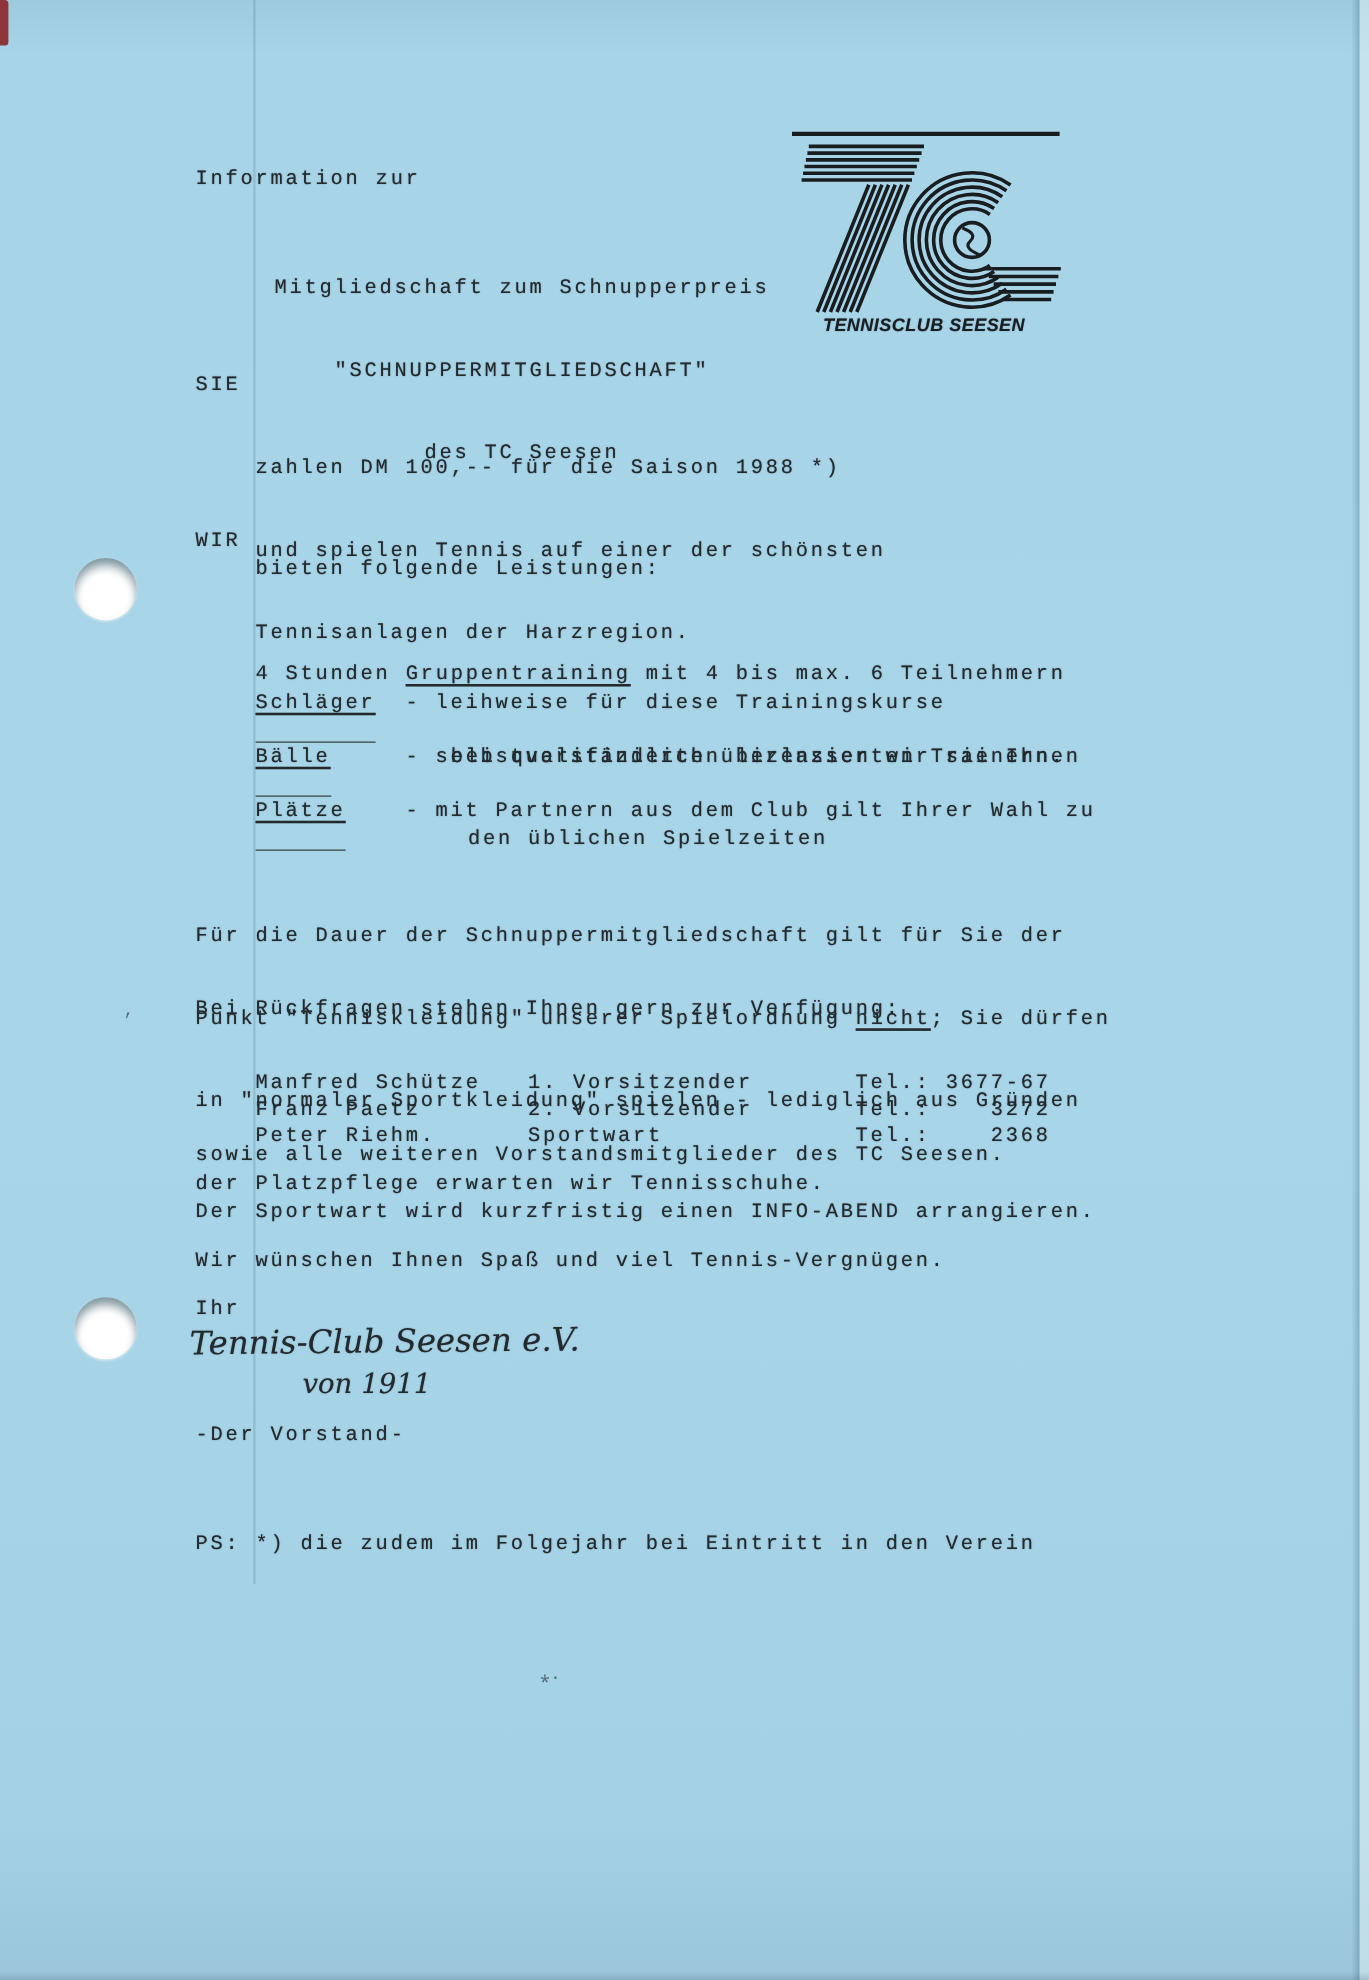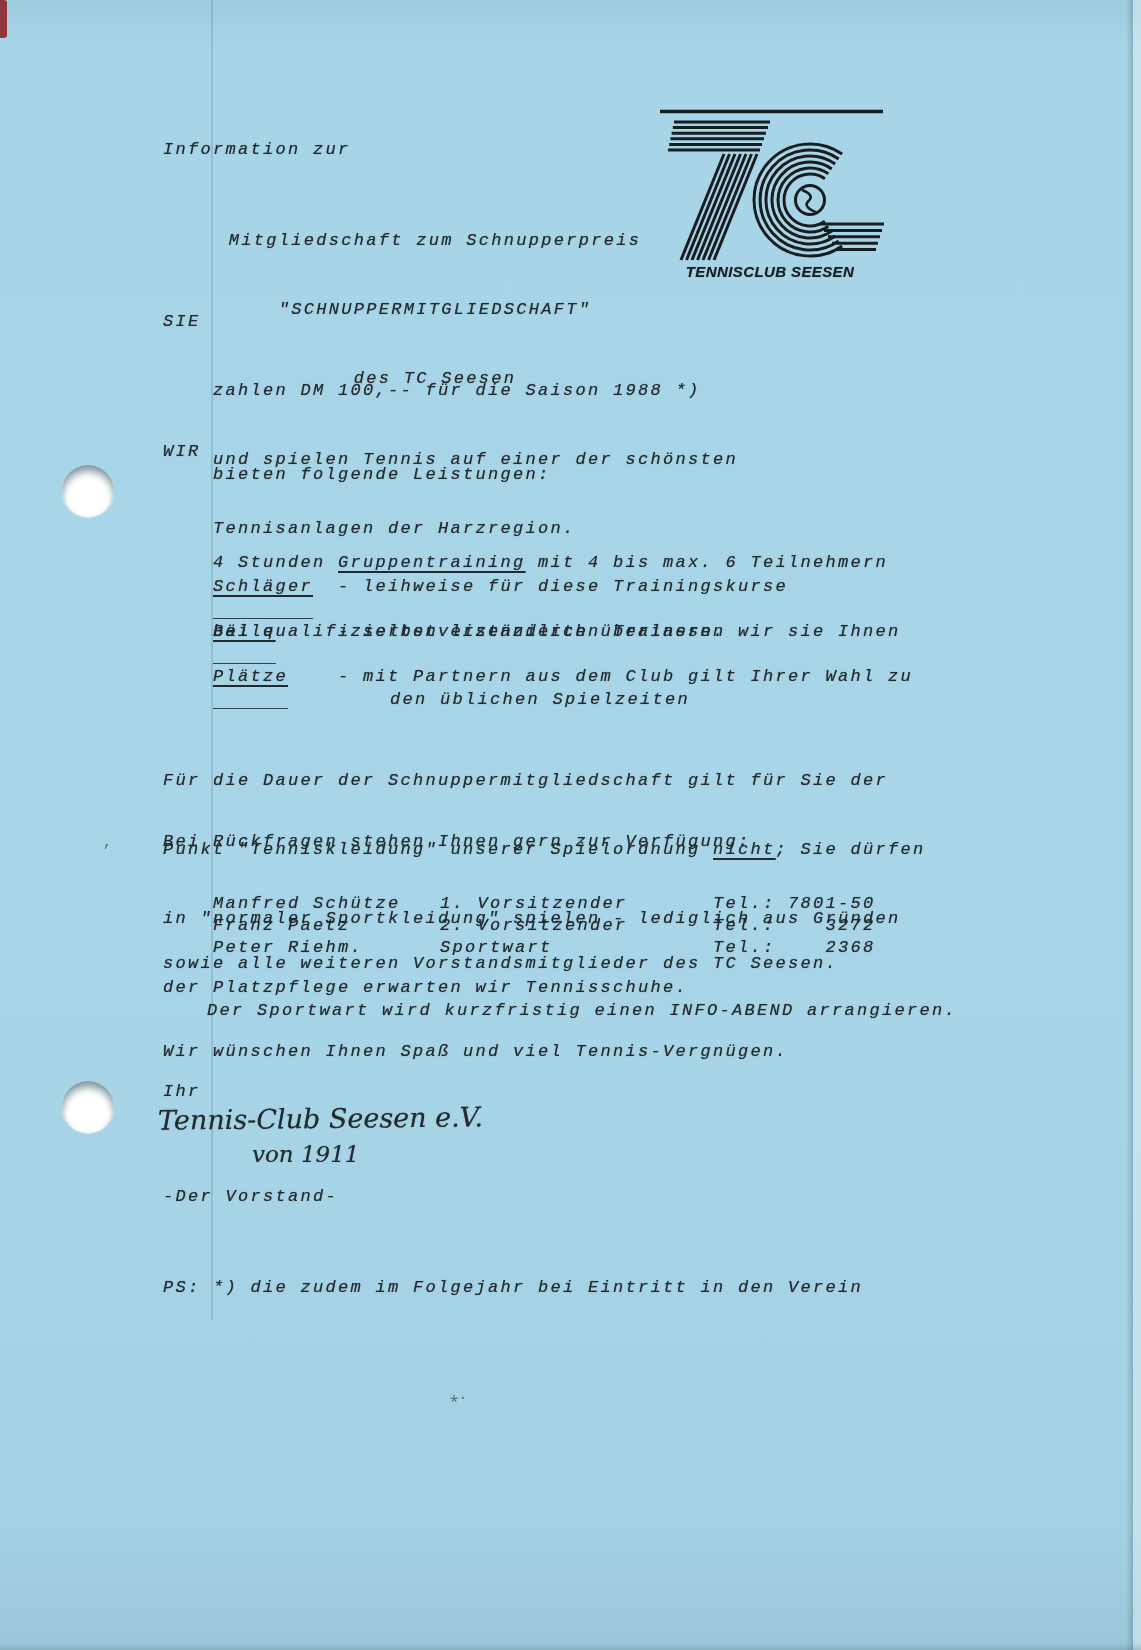--- a/index.html
+++ b/index.html
@@ -4,21 +4,21 @@
 <style>
   html,body { margin:0; padding:0; background:#e7eef1; }
   .page {
     position:relative; width:1141px; height:1650px; overflow:hidden;
     background:linear-gradient(180deg,#9ecadd 0px,#a8d4e7 45px,#a9d5e8 55%,#a5d1e4 92%,#9bc6da 100%);
     font-family:"Liberation Mono","DejaVu Sans Mono",monospace;
     color:#222a2e;
   }
   .tw {
     position:absolute; font-size:17px; letter-spacing:2.3px; line-height:23px;
-    white-space:pre; text-shadow:0 0 1px rgba(25,35,40,.55);font-style:italic;
+    white-space:pre; text-shadow:0 0 1px rgba(25,35,40,.55);
   }
   .u-single { text-decoration:underline; text-underline-offset:4px; text-decoration-thickness:1.5px; }
   .u-double {
     display:inline-block; text-decoration:underline; text-underline-offset:4px;
     text-decoration-thickness:1.5px; border-bottom:1.5px solid rgba(32,40,44,.85); padding-bottom:20px;
   }
   .script {
     position:absolute; font-family:"DejaVu Serif","Liberation Serif",serif;
     font-style:italic; white-space:pre; text-shadow:0 0 1px rgba(25,35,40,.5);
   }
@@ -107,21 +107,21 @@
 
   <div class="tw" style="left:163px; top:310px;">SIE</div>
   <div class="tw" style="left:213px; top:333px;">
     <div>zahlen DM 100,-- für die Saison 1988 *)</div>
     <div>und spielen Tennis auf einer der schönsten</div>
     <div>Tennisanlagen der Harzregion.</div>
   </div>
 
   <div class="tw" style="left:163px; top:440px;">WIR</div>
   <div class="tw" style="left:213px; top:463px;">bieten folgende Leistungen:</div>
-  <div class="tw" style="left:213px; top:505px;">
+  <div class="tw" style="left:213px; top:505px;text-align:right;">
     <div><span>4 Stunden </span><span class="u-single">Gruppentraining</span><span> mit 4 bis max. 6 Teilnehmern</span></div>
     <div>bei qualifizierten lizenzierten Trainern.</div>
   </div>
 
   <div>
     <div class="tw" style="left:213px; top:575px;"><span class="u-double">Schläger</span></div>
     <div class="tw" style="left:338px; top:575px;">-</div>
     <div class="tw" style="left:363px; top:575px;">leihweise für diese Trainingskurse</div>
   </div>
   <div>
@@ -139,32 +139,32 @@
   <div class="tw" style="left:163px; top:830px;">Bei Rückfragen stehen Ihnen gern zur Verfügung:</div>
 
   <div class="tw" style="left:163px; top:723px;">
     <div>Für die Dauer der Schnuppermitgliedschaft gilt für Sie der</div>
     <div><span>Punkt "Tenniskleidung" unserer Spielordnung </span><span class="u-single">nicht</span><span>; Sie dürfen</span></div>
     <div>in "normaler Sportkleidung" spielen - lediglich aus Gründen</div>
     <div>der Platzpflege erwarten wir Tennisschuhe.</div>
   </div>
 
   <div class="tw" style="left:163px; top:869px;">
-    <span style="display:inline-block; width:227px;">Manfred Schütze</span><span style="display:inline-block; width:273px;">1. Vorsitzender</span><span>Tel.: 7801-50</span>
+    <span style="display:inline-block; width:227px;">Manfred Schütze</span><span style="display:inline-block; width:273px;">1. Vorsitzender</span><span>Tel.: 3677-67</span>
   </div>
   <div class="tw" style="left:163px; top:891px;">
     <span style="display:inline-block; width:227px;">Franz Paetz</span><span style="display:inline-block; width:273px;">2. Vorsitzender</span><span>Tel.:    3272</span>
   </div>
   <div class="tw" style="left:163px; top:913px;">
     <span style="display:inline-block; width:227px;">Peter Riehm.</span><span style="display:inline-block; width:273px;">Sportwart</span><span>Tel.:    2368</span>
   </div>
 
   <div class="tw" style="left:163px; top:952px;">sowie alle weiteren Vorstandsmitglieder des TC Seesen.</div>
 
-  <div class="tw" style="left:163px; top:999px;margin-left:44px;">Der Sportwart wird kurzfristig einen INFO-ABEND arrangieren.</div>
+  <div class="tw" style="left:163px; top:999px;">Der Sportwart wird kurzfristig einen INFO-ABEND arrangieren.</div>
   <div class="tw" style="left:163px; top:1040px;">Wir wünschen Ihnen Spaß und viel Tennis-Vergnügen.</div>
   <div class="tw" style="left:163px; top:1080px;">Ihr</div>
 
   <div class="script" style="left:158px; top:1103px; font-size:27px; transform:rotate(-0.6deg);">Tennis-Club Seesen e.V.</div>
   <div class="script" style="left:252px; top:1141px; font-size:23px;">von 1911</div>
 
   <div class="tw" style="left:163px; top:1185px;">-Der Vorstand-</div>
 
   <div class="tw" style="left:163px; top:1230px;">
     <div>PS: *) die zudem im Folgejahr bei Eintritt in den Verein</div>

